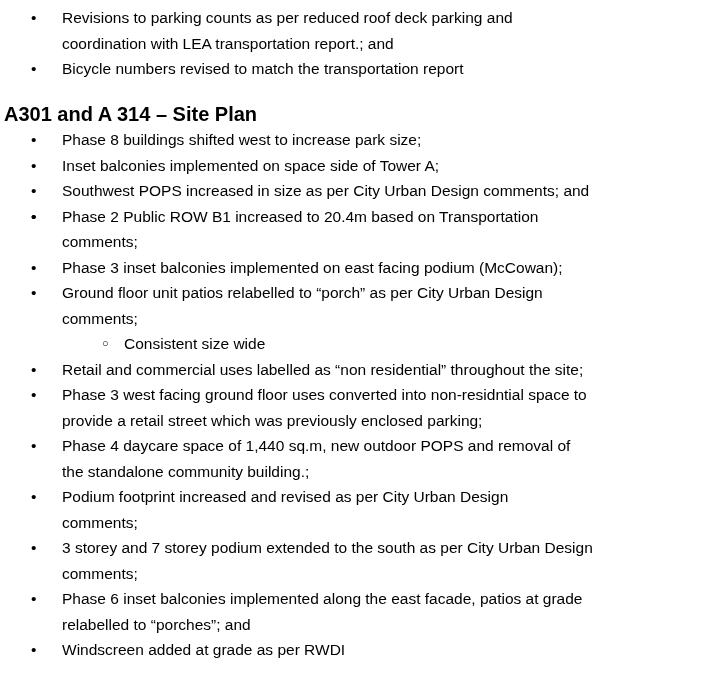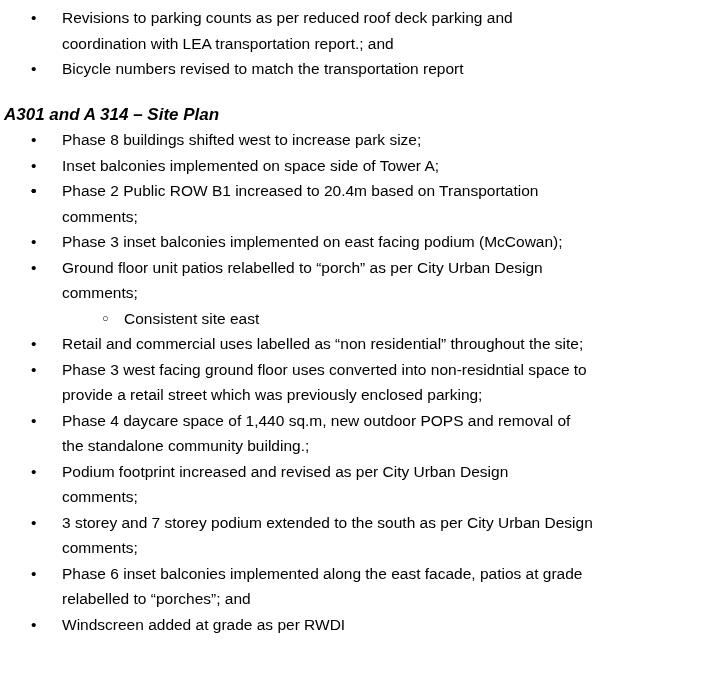--- a/index.html
+++ b/index.html
@@ -32,48 +32,47 @@
   }
   .li.level2 {
     padding-left: 124px;
   }
   .li.level2 .marker {
     left: 102px;
     font-size: 11px;
   }
   .heading {
     font-weight: bold;
-    font-style: italic;
-    font-size: 17px;
+    font-size: 20px;
     line-height: 25.5px;
     margin: 20px 0 0 4px;
     white-space: pre;
   }
 </style>
 </head>
 <body>
 
 <div class="page">
   <div id="intro-list">
       <div class="li level1"><span class="marker">•</span><span class="text">Revisions to parking counts as per reduced roof deck parking and
 coordination with LEA transportation report.; and</span></div>
       <div class="li level1"><span class="marker">•</span><span class="text">Bicycle numbers revised to match the transportation report</span></div>
     </div>
   <div class="heading">A301 and A 314 – Site Plan</div>
   <div id="siteplan-list">
       <div class="li level1"><span class="marker">•</span><span class="text">Phase 8 buildings shifted west to increase park size;</span></div>
       <div class="li level1"><span class="marker">•</span><span class="text">Inset balconies implemented on space side of Tower A;</span></div>
-      <div class="li level1"><span class="marker">•</span></div>
+      <div class="li level1"><span class="marker">•</span><span class="text">Southwest POPS increased in size as per City Urban Design comments; and</span></div>
       <div class="li level1"><span class="marker">•</span></div>
       <div class="li level1"><span class="marker">•</span><span class="text">Phase 2 Public ROW B1 increased to 20.4m based on Transportation
 comments;</span></div>
       <div class="li level1"><span class="marker">•</span><span class="text">Phase 3 inset balconies implemented on east facing podium (McCowan);</span></div>
       <div class="li level1"><span class="marker">•</span><span class="text">Ground floor unit patios relabelled to “porch” as per City Urban Design
 comments;</span></div>
-      <div class="li level2"><span class="marker">○</span><span class="text">Consistent site east</span></div>
+      <div class="li level2"><span class="marker">○</span><span class="text">Consistent size wide</span></div>
       <div class="li level1"><span class="marker">•</span><span class="text">Retail and commercial uses labelled as “non residential” throughout the site;</span></div>
       <div class="li level1"><span class="marker">•</span><span class="text">Phase 3 west facing ground floor uses converted into non-residntial space to
 provide a retail street which was previously enclosed parking;</span></div>
       <div class="li level1"><span class="marker">•</span><span class="text">Phase 4 daycare space of 1,440 sq.m, new outdoor POPS and removal of
 the standalone community building.;</span></div>
       <div class="li level1"><span class="marker">•</span><span class="text">Podium footprint increased and revised as per City Urban Design
 comments;</span></div>
       <div class="li level1"><span class="marker">•</span><span class="text">3 storey and 7 storey podium extended to the south as per City Urban Design
 comments;</span></div>
       <div class="li level1"><span class="marker">•</span><span class="text">Phase 6 inset balconies implemented along the east facade, patios at grade

